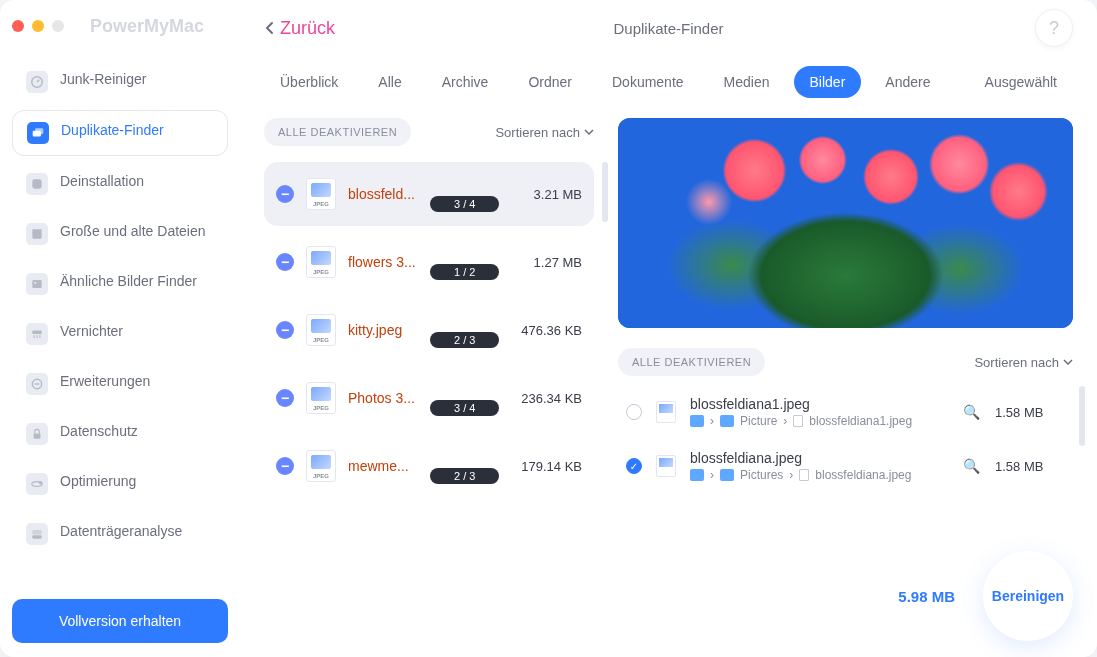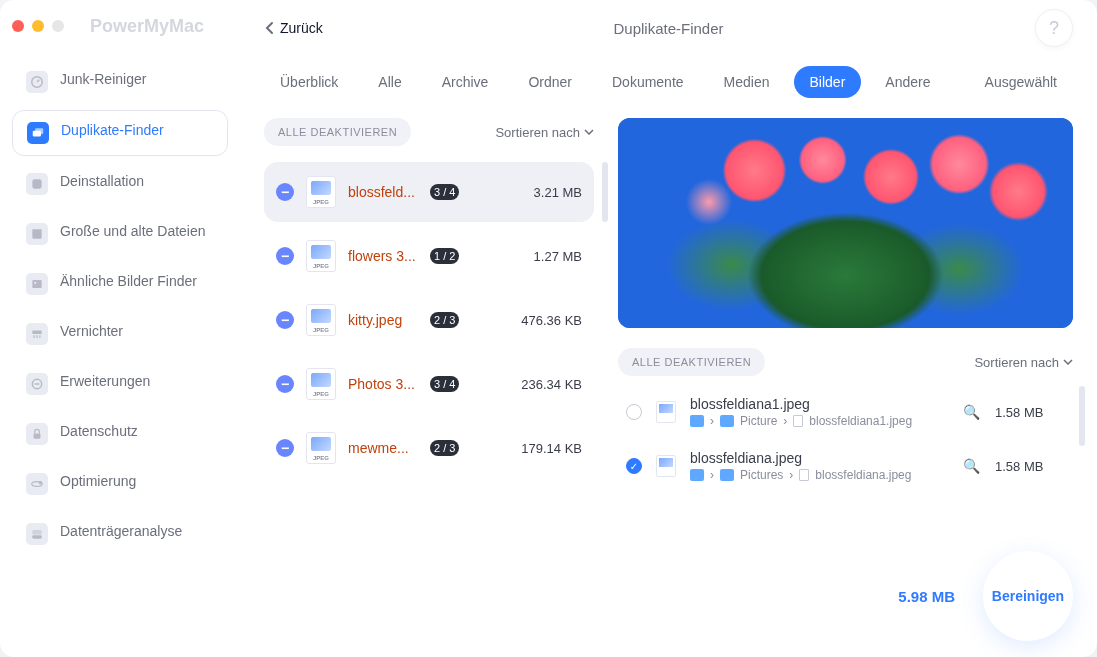--- a/index.html
+++ b/index.html
@@ -14,40 +14,40 @@
 .brand { color: #d5d7de; font-weight: 600; font-size: 18px; margin-left: 18px; }
 .nav { margin-top: 22px; display: flex; flex-direction: column; gap: 6px; }
 .nav-item { display: flex; align-items: flex-start; gap: 12px; padding: 11px 14px; border-radius: 12px; color: #6b6f7b; font-size: 14px; cursor: pointer; }
 .nav-item.active { border: 1px solid #e4e6ef; color: #2f7bff; background:#fff; }
 .nav-item.active .icon-box { background:#2f7bff; color:#fff; }
 .icon-box { width: 22px; height: 22px; border-radius: 5px; background: #e9ebf2; display:flex; align-items:center; justify-content:center; color:#b7bac6; }
 .icon-box svg { width:14px; height:14px; }
 .upgrade-btn { margin-top: auto; background: #2f7bff; color:#fff; border:none; border-radius: 10px; padding: 14px; font-size:14px; font-weight:500; cursor:pointer; }
 .main { flex:1; display:flex; flex-direction:column; position:relative; }
 .topbar { height: 56px; display:flex; align-items:center; padding: 0 24px; }
-.back-btn { display:flex; align-items:center; gap:6px; color:#0f172a; font-size:14px; cursor:pointer; }
+.back-btn { display:flex; align-items:center; gap:6px; color:#ec4899; font-size:18px; cursor:pointer; }
 .title { position:absolute; left:50%; transform:translateX(-50%); color:#6b6f7b; font-size:15px; }
 .help-btn { margin-left:auto; width:38px; height:38px; border-radius:50%; background:#fff; border:1px solid #eef0f6; color:#c7cad5; font-size:18px; display:flex; align-items:center; justify-content:center; cursor:pointer; box-shadow:0 2px 6px rgba(0,0,0,0.04); }
 .tabs { display:flex; gap: 8px; padding: 10px 24px 20px; align-items:center; }
 .tab { padding: 8px 16px; border-radius: 18px; color:#6b6f7b; font-size:14px; cursor:pointer; }
 .tab.active { background:#2f7bff; color:#fff; }
 .content { flex:1; display:flex; gap: 24px; padding: 0 24px 24px; overflow:hidden; }
 .left-col { width: 330px; display:flex; flex-direction:column; }
 .toolbar { display:flex; justify-content:space-between; align-items:center; margin-bottom:16px; }
 .pill-btn { background:#f1f2f7; color:#8a8e9c; font-size:11px; letter-spacing:0.5px; padding:8px 14px; border-radius:16px; border:none; cursor:pointer; font-weight:500; }
 .sort-label { color:#6b6f7b; font-size:13px; display:flex; align-items:center; gap:4px; cursor:pointer; }
 .group-list { display:flex; flex-direction:column; gap:4px; position:relative; }
 .group-row { display:flex; align-items:center; gap:12px; padding: 14px 12px; border-radius:14px; cursor:pointer; }
 .group-row.selected { background:#eef0f6; }
 .minus-badge { width:18px; height:18px; border-radius:50%; background:#6a86ff; color:#fff; display:flex; align-items:center; justify-content:center; font-size:14px; font-weight:700; flex-shrink:0; }
 .thumb { width:30px; height:32px; background:#fff; border:1px solid #e4e6ef; border-radius:3px; display:flex; flex-direction:column; align-items:center; justify-content:flex-end; padding:2px; flex-shrink:0; position:relative; }
 .thumb::before { content:""; position:absolute; top:4px; left:4px; right:4px; height:14px; background:linear-gradient(135deg,#7aa8ff,#c4d9ff); border-radius:2px; }
 .thumb-label { font-size:6px; color:#8a8e9c; font-weight:600; }
 .gname { flex:0 0 70px; font-size:14px; color:#c2410c; white-space:nowrap; overflow:hidden; text-overflow:ellipsis; }
-.count-badge { background:#2b2f3a; color:#fff; font-size:11px; padding:2px 4px; border-radius:10px; font-weight:500; }
+.count-badge { background:#2b2f3a; color:#fff; font-size:11px; padding:2px 24px; border-radius:10px; font-weight:500;margin-top:20px; }
 .gsize { margin-left:auto; font-size:13px; color:#3a3d4a; }
 .vscroll { position:absolute; right:-14px; top:0; width:6px; height:60px; background:#e4e6ef; border-radius:3px; }
 .right-col { flex:1; display:flex; flex-direction:column; }
 .preview { width:100%; height:210px; border-radius:12px; overflow:hidden; background:#2266dd; position:relative; }
 .detail-toolbar { display:flex; justify-content:space-between; align-items:center; margin:20px 0 10px; }
 .detail-list { display:flex; flex-direction:column; gap:2px; position:relative; }
 .detail-row { display:flex; align-items:center; gap:14px; padding:10px 8px; }
 .checkbox { width:16px; height:16px; border:1.5px solid #c7cad5; border-radius:50%; cursor:pointer; flex-shrink:0; display:flex; align-items:center; justify-content:center; }
 .checkbox.checked { background:#2f7bff; border-color:#2f7bff; }
 .checkbox.checked::after { content:"✓"; color:#fff; font-size:10px; }
@@ -164,20 +164,21 @@
       <div class="nav-item">
           <div class="icon-box">
             <svg viewBox="0 0 24 24" fill="currentColor">
               <rect x="4" y="14" width="16" height="6" rx="2"></rect>
               <rect x="4" y="5" width="16" height="8" rx="2" opacity="0.5"></rect>
             </svg>
           </div>
           <span>Datenträgeranalyse</span>
         </div>
     </div>
+    <button class="upgrade-btn">Vollversion erhalten</button>
   </div>
 
   <div class="main">
     <div class="topbar">
       <div class="back-btn">
         <svg width="10" height="14" viewBox="0 0 10 14">
             <path d="M8 2L3 7l5 5" fill="none" stroke="#6b6f7b" stroke-width="2" stroke-linecap="round"></path>
           </svg>
         <span>Zurück</span>
       </div>

